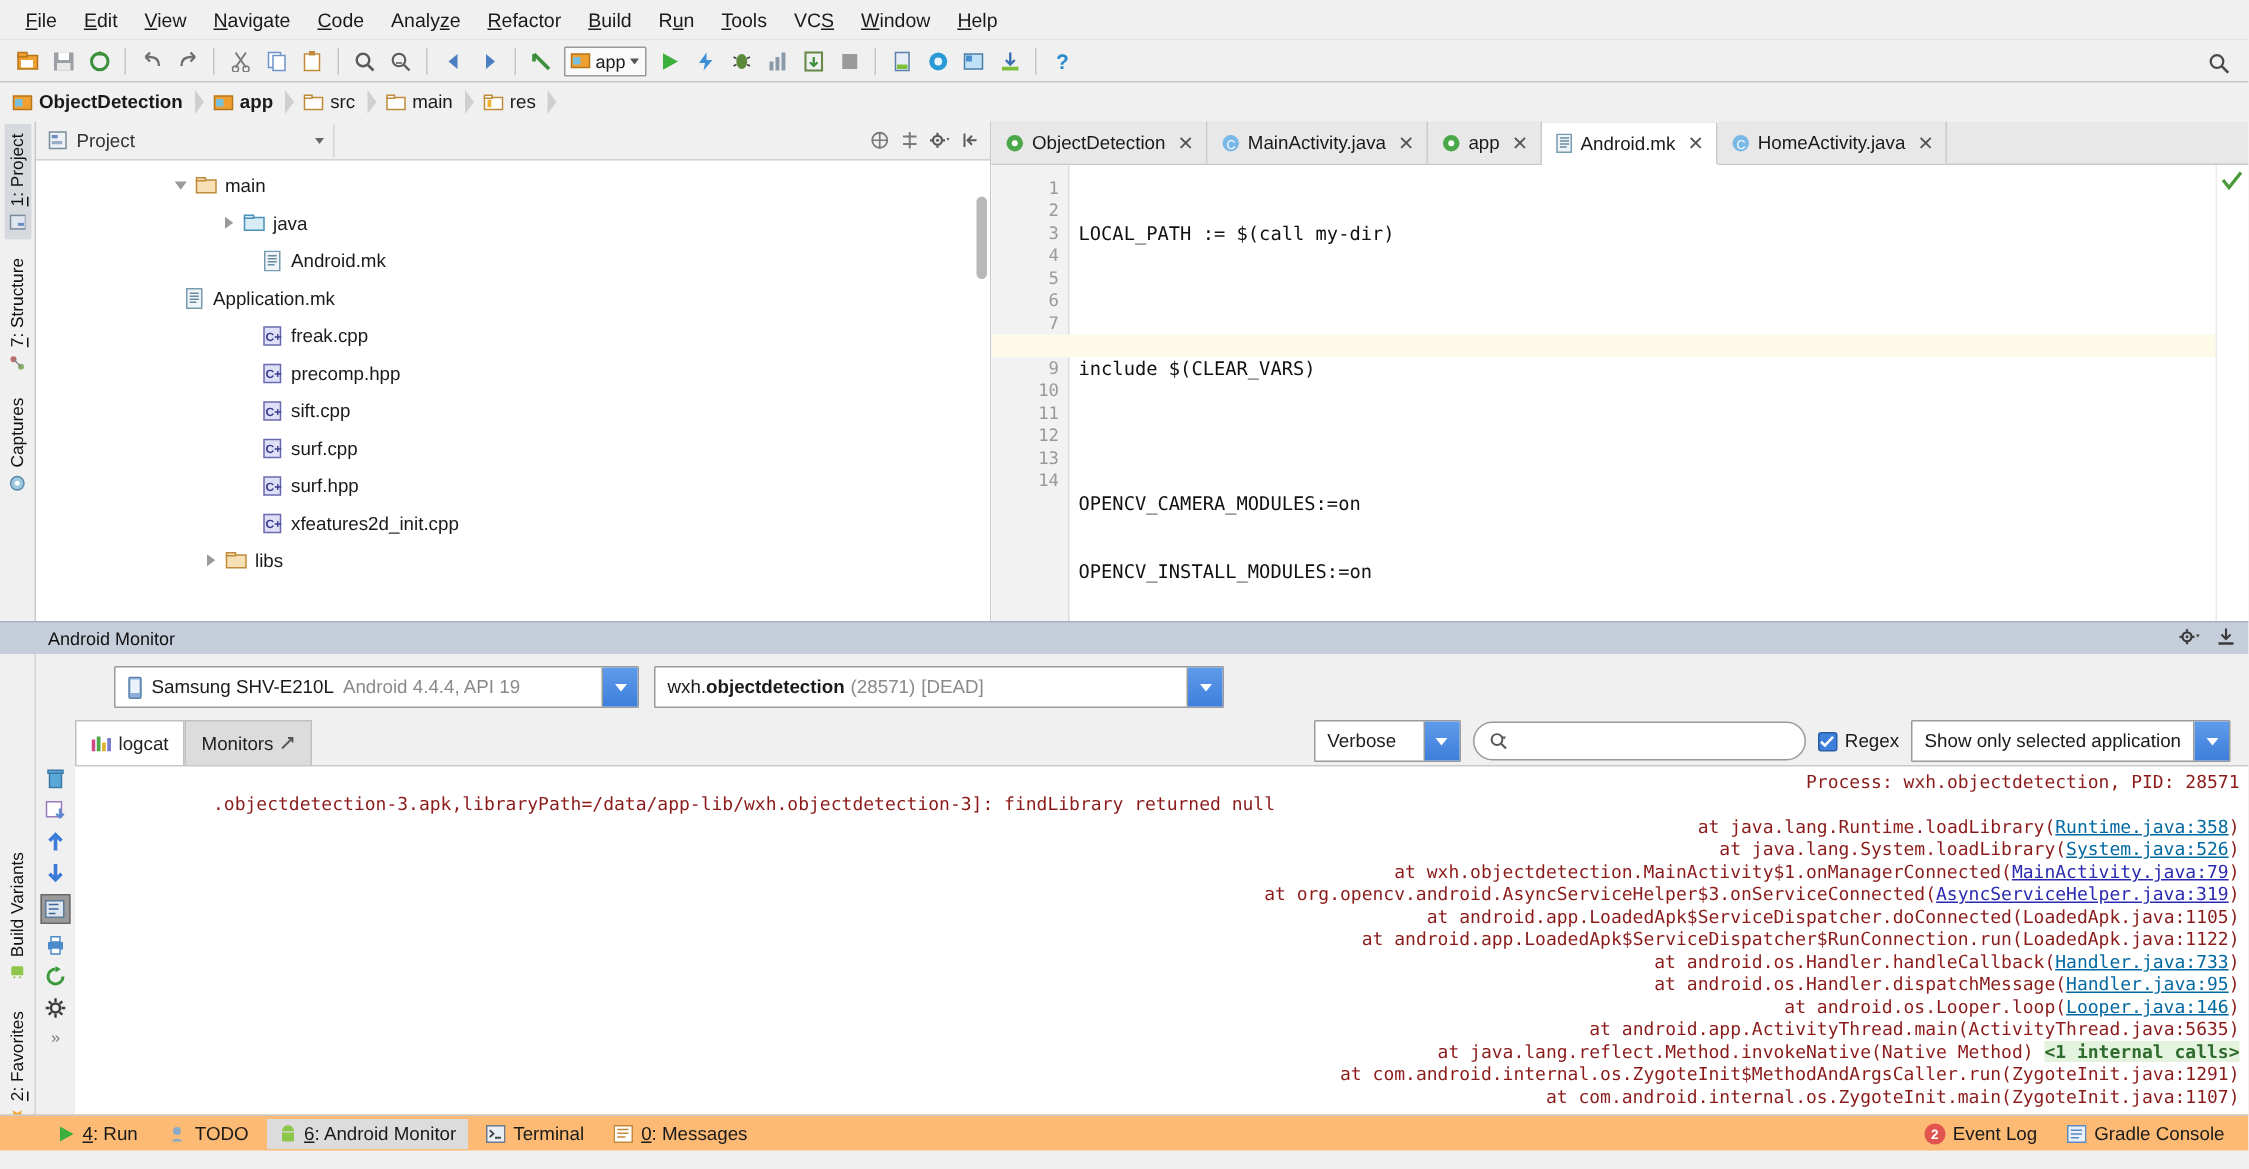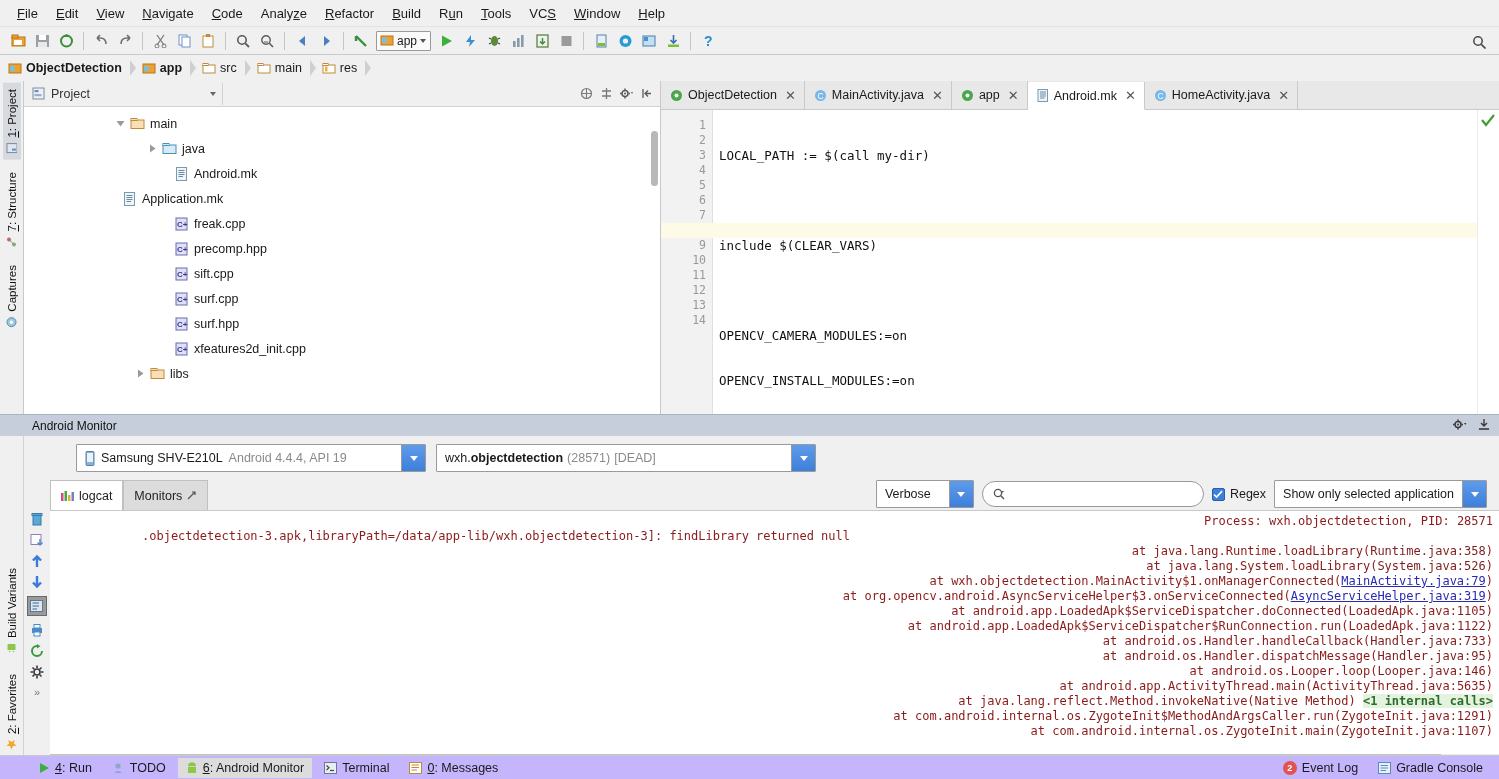--- a/index.html
+++ b/index.html
@@ -169,28 +169,28 @@
   }
 
   .logpane {
     flex:1; background:#fff; border-top:1px solid #c9c9c9; position:relative; overflow:hidden;
     font-family:"DejaVu Sans Mono", monospace; font-size:12px; color:#8b1a1a;
     padding-top: 3px;
   }
   .logline { height: 15px; line-height:15px; white-space: pre; padding-left: 6px; }
   .logline.r { text-align: right; padding-right: 6px; padding-left: 12px; }
   .lnk-blue { color:#2a2ab0; text-decoration: underline; }
-  .lnk-gray { color:#7f1d1d; }
+  .lnk-gray { color:#0369a1; text-decoration: underline; }
   .internal { background:#e3f3dd; color:#2f6b2f; font-weight:bold; }
   .logscroll { position:absolute; left:0; bottom:0; height:6px; width: 100%; background:#ececec; }
   .logscroll i { position:absolute; left:0; top:0; height:6px; width: 96%; background:#c4c4c4; display:block; }
 
   
   .statusbar {
-    position:absolute; left:0; bottom:0; width:1499px; height:24px; background:#c4b5fd;
+    position:absolute; left:0; bottom:12px; width:1499px; height:24px; background:#fdba74;
     border-top:1px solid #c9c9c9; display:flex; align-items:center; padding: 0 8px 0 30px; gap: 4px;
   }
   .sbtn { display:flex; align-items:center; gap:5px; font-size:12.5px; padding: 3px 8px; white-space:nowrap; }
   .sbtn.sel { background:#dcdcdc; }
   .sbtn u { text-decoration: underline; }
   .statusbar .gap { flex:1; }
   .badge {
     width:14px; height:14px; border-radius:50%; background:#e0534f; color:#fff;
     font-size:9px; display:flex; align-items:center; justify-content:center; font-weight:bold;
   }

